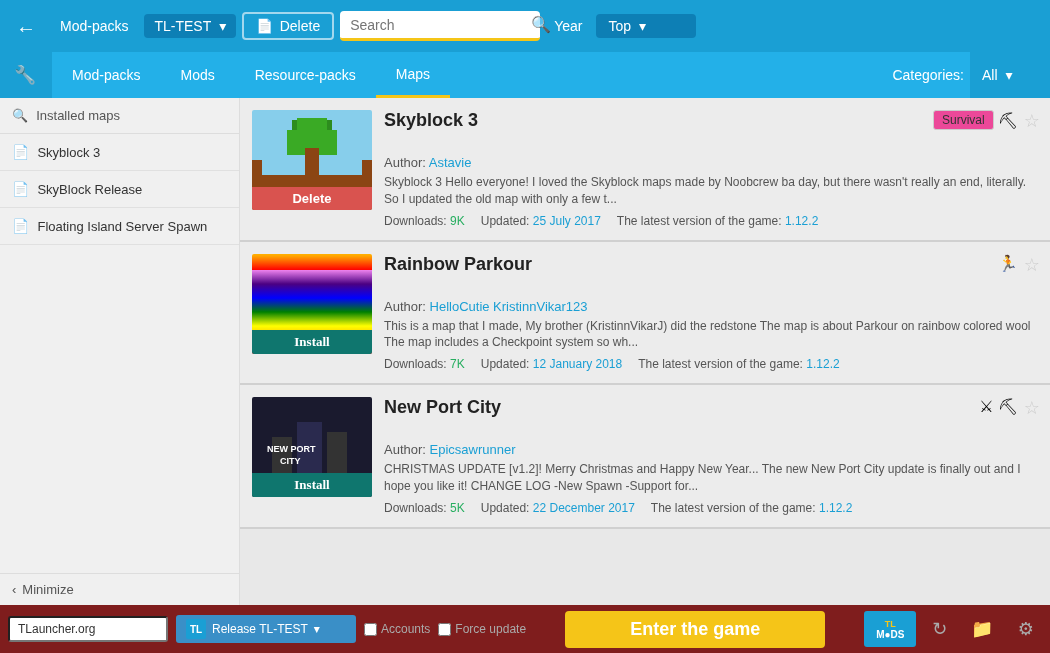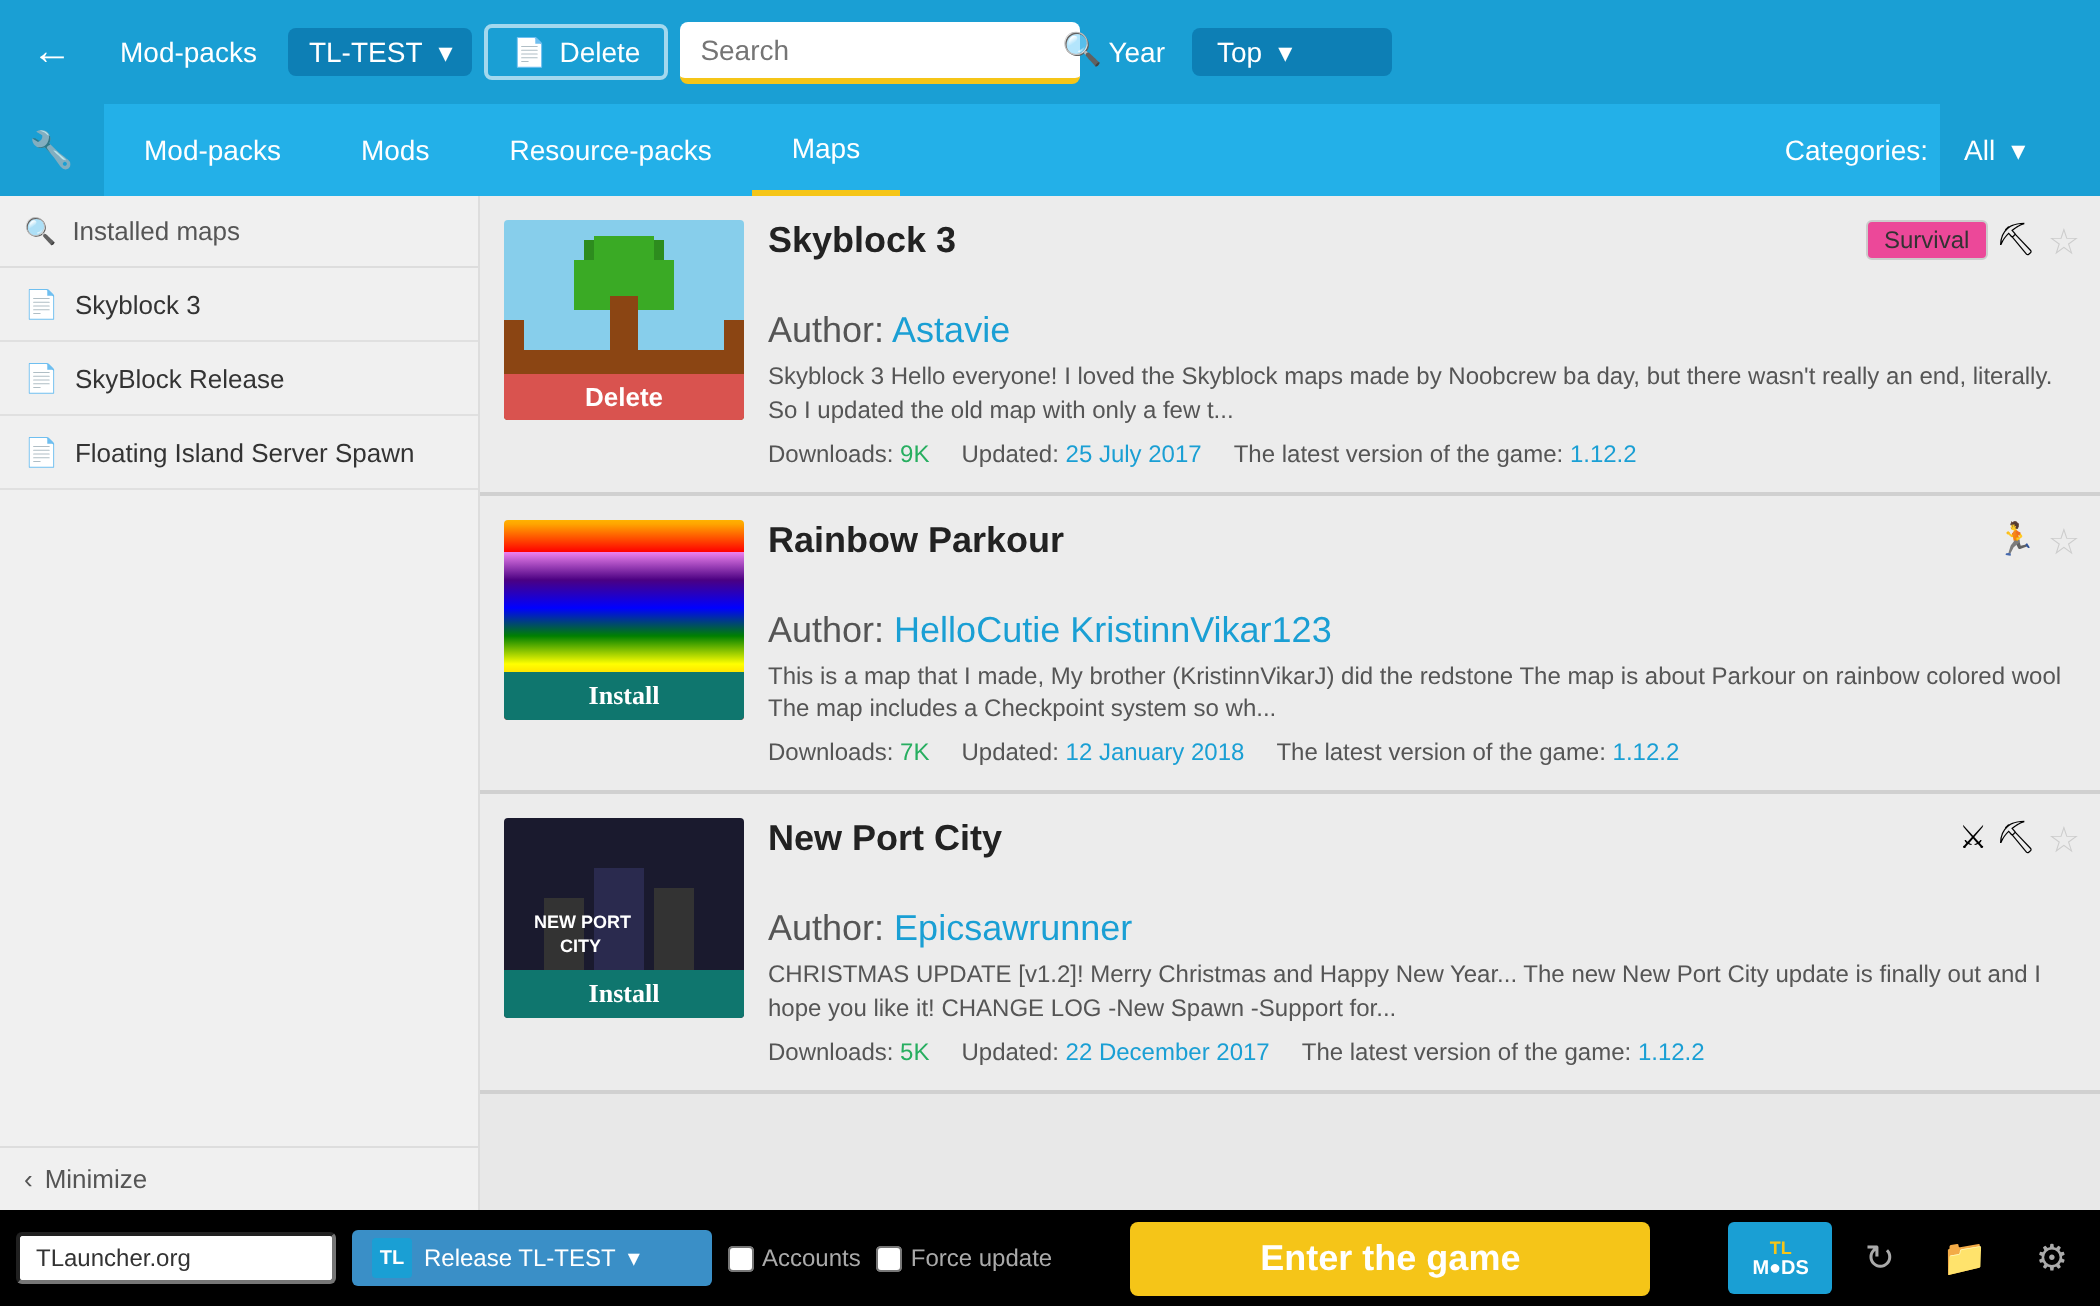--- a/index.html
+++ b/index.html
@@ -99,37 +99,37 @@
     }
     .thumb-btn {
       position: absolute; bottom: 0; left: 0; right: 0;
       text-align: center; padding: 4px; font-size: 13px;
       font-weight: bold; cursor: pointer; border: none;
     }
     .btn-green { background: #0f766e; color: white; font-family: Liberation Serif, serif; }
     .btn-red { background: #d9534f; color: white; }
     .map-info { flex: 1; }
     .map-title { font-size: 18px; font-weight: bold; color: #222; margin-bottom: 2px; }
-    .map-author { font-size: 18px; color: #555; margin-bottom: 4px; margin-top: 24px; }
+    .map-author { font-size: 13px; color: #555; margin-bottom: 4px; margin-top: 24px; }
     .map-author span { color: #1a9fd4; cursor: pointer; }
     .map-desc { font-size: 12px; color: #555; line-height: 1.4; margin-bottom: 6px; }
     .map-meta { font-size: 12px; color: #555; display: flex; gap: 16px; flex-wrap: wrap; }
     .map-meta .downloads span { color: #27ae60; }
     .map-meta .updated span { color: #1a9fd4; }
     .map-meta .version span { color: #1a9fd4; }
     .map-icons { position: absolute; top: 12px; right: 32px; display: flex; gap: 4px; align-items: center; }
     .map-star { position: absolute; top: 12px; right: 10px; color: #ccc; font-size: 18px; cursor: pointer; }
     .tag-badge {
       background: #ec4899; border: 1px solid #ccc; border-radius: 3px;
       padding: 2px 8px; font-size: 12px; color: #333;
     }
 
     
     .bottom-bar {
-      height: 48px; background: #000000; display: flex; align-items: center;
+      height: 48px; background: #7f1d1d; display: flex; align-items: center;
       padding: 0 8px; gap: 8px; position: absolute; bottom: 0; width: 1050px;
     }
     .url-input {
       background: white; border-radius: 3px; padding: 4px 8px;
       font-size: 12px; width: 160px; color: #333;
     }
     .release-dropdown {
       display: flex; align-items: center; gap: 6px; background: #3a8fc7;
       border-radius: 3px; padding: 4px 10px; color: white; font-size: 12px;
       cursor: pointer; width: 180px;

